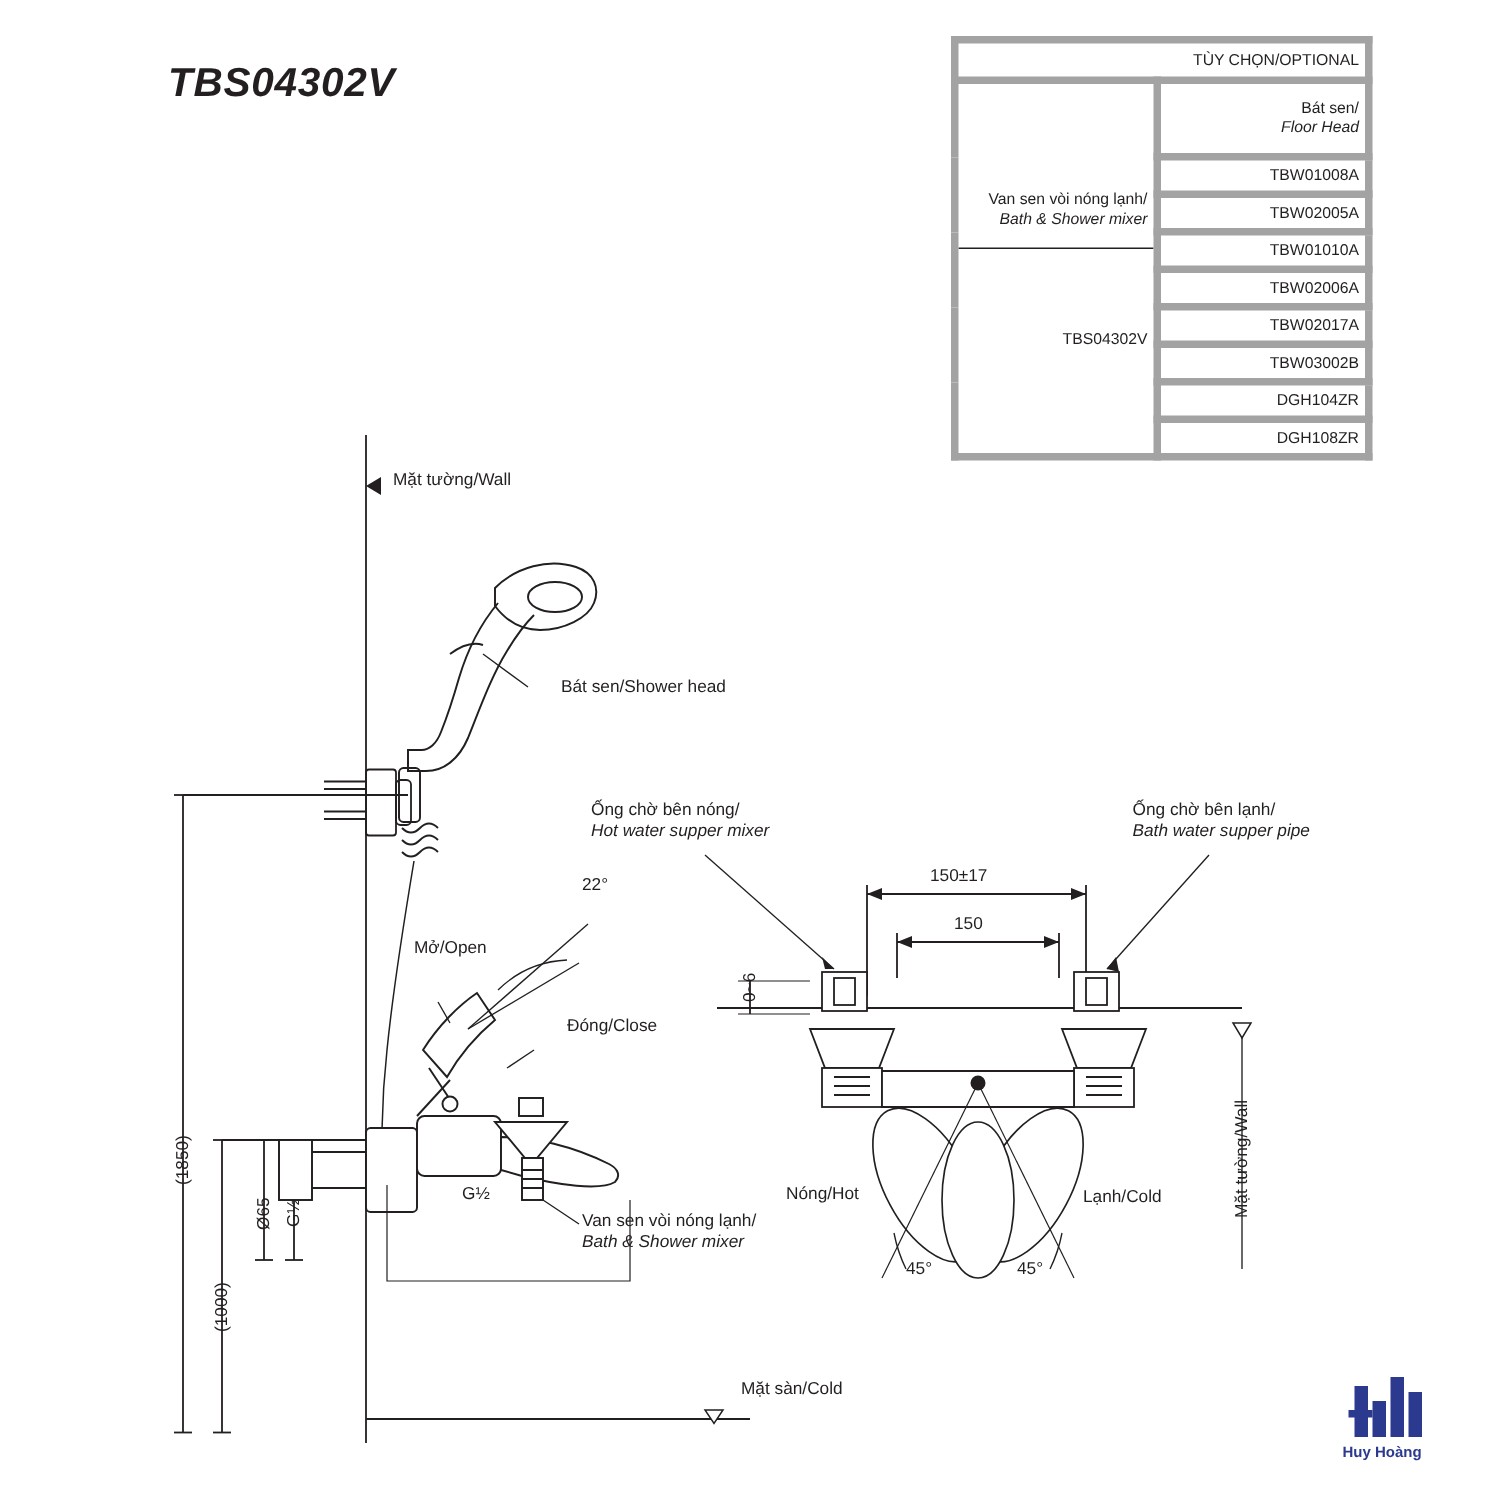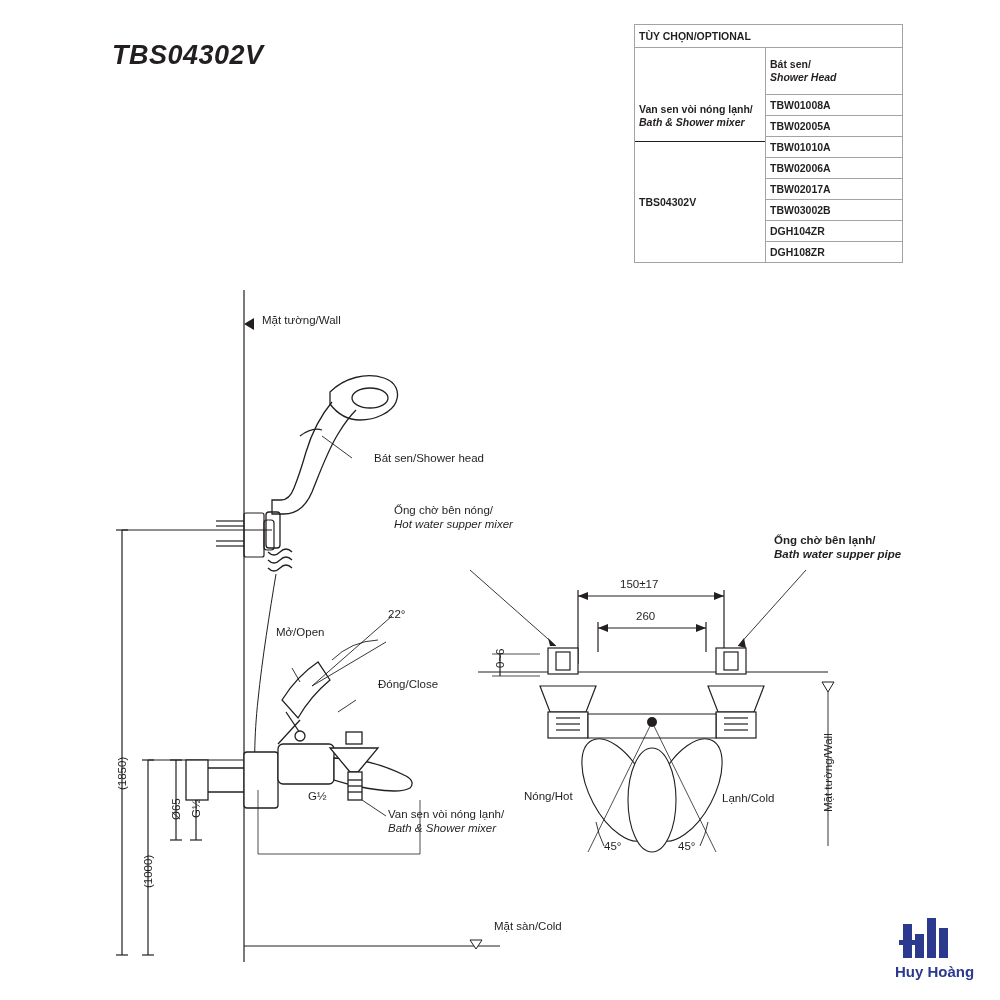--- a/index.html
+++ b/index.html
@@ -22,26 +22,25 @@
   }
 
   
   #option-table{
     left:634px; top:24px;
     border-collapse:collapse;
     font-size:10.5px;
     color:#231f20;
   }
   #option-table td{
-    border:1px solid #a3a3a3;
-    text-align:left;
+    border:5px solid #a3a3a3;
+    text-align:right;
     padding:2px 4px;
     height:16px;
     line-height:13px;
-    font-weight:bold;
   }
   #option-table td.head{height:18px;}
   .it{font-style:italic;}
 
   
   svg.draw{position:absolute;left:0;top:0;width:1000px;height:1000px;}
 
   .lbl{
     position:absolute;
     font-size:11.5px;
@@ -57,21 +56,21 @@
   }
   .rot90{transform:rotate(-90deg);transform-origin:left top;}
 
   
   #logo-wrap{
     left:895px; top:918px;
     width:95px; height:62px;
   }
   #logo-text{
     position:absolute; left:0px; top:45px;
-    font-size:15px; font-weight:bold; color:#2b3a8f;
+    font-size:10px; font-weight:bold; color:#2b3a8f;
     white-space:nowrap;
   }
 </style>
 </head>
 <body>
 
 <div class="abs" id="product-title">TBS04302V</div>
 
 <table id="option-table" class="abs">
   <tbody>
@@ -81,21 +80,21 @@
   <tr>
     <td rowspan="9" style="width:122px;vertical-align:middle;">
       <div style="height:42px;border-bottom:1px solid #231f20;margin:-2px -4px 6px -4px;padding:3px 4px 0 4px;box-sizing:border-box;">
         <div>Van sen vòi nóng lạnh/</div>
         <div class="it">Bath &amp; Shower mixer</div>
       </div>
       <div style="padding-top:48px;">TBS04302V</div>
     </td>
     <td style="width:128px;height:42px;">
       <div>Bát sen/</div>
-      <div class="it">Shower Head</div>
+      <div class="it">Floor Head</div>
     </td>
   </tr>
   <tr>
         <td>TBW01008A</td>
       </tr>
   <tr>
         <td>TBW02005A</td>
       </tr>
   <tr>
         <td>TBW01010A</td>
@@ -267,38 +266,38 @@
   <span>Mặt tường/Wall</span>
 </div>
 
 <div class="lbl" style="left:354px;top:452px;margin-left:20px;">
   <span>Bát sen/Shower head</span>
 </div>
 
 <div class="lbl" style="left:276px;top:626px;">
   <span>Mở/Open</span>
 </div>
-<div class="lbl" style="left:388px;top:608px;">
+<div class="lbl" style="left:388px;top:584px;">
   <span>22°</span>
 </div>
 <div class="lbl" style="left:378px;top:678px;">
   <span>Đóng/Close</span>
 </div>
 
 <div class="lbl" style="left:388px;top:808px;">
   <div>Van sen vòi nóng lạnh/</div>
   <div class="it">Bath &amp; Shower mixer</div>
 </div>
 
-<div class="lbl" style="left:394px;top:504px;">
+<div class="lbl" style="left:394px;top:534px;">
   <div>Ống chờ bên nóng/</div>
   <div class="it">Hot water supper mixer</div>
 </div>
 
-<div class="lbl" style="left:774px;top:534px;font-weight:bold;">
+<div class="lbl" style="left:755px;top:534px;">
   <div>Ống chờ bên lạnh/</div>
   <div class="it">Bath water supper pipe</div>
 </div>
 
 <div class="lbl" style="left:524px;top:790px;">
   <span>Nóng/Hot</span>
 </div>
 <div class="lbl" style="left:722px;top:792px;">
   <span>Lạnh/Cold</span>
 </div>
@@ -330,21 +329,21 @@
 <div class="dim rot90" style="left:190px;top:818px;">
   <span>G½</span>
 </div>
 <div class="dim" style="left:308px;top:790px;">
   <span>G½</span>
 </div>
 <div class="dim" style="left:620px;top:578px;">
   <span>150±17</span>
 </div>
 <div class="dim" style="left:636px;top:610px;">
-  <span>260</span>
+  <span>150</span>
 </div>
 <div class="dim rot90" style="left:494px;top:668px;">
   <span>0~6</span>
 </div>
 
 <div class="abs" id="logo-wrap">
   <svg width="95" height="62" viewBox="0 0 95 62">
     <g fill="#2b3a8f">
       <rect x="8" y="6" width="9" height="34"></rect>
       <rect x="20" y="16" width="9" height="24"></rect>

